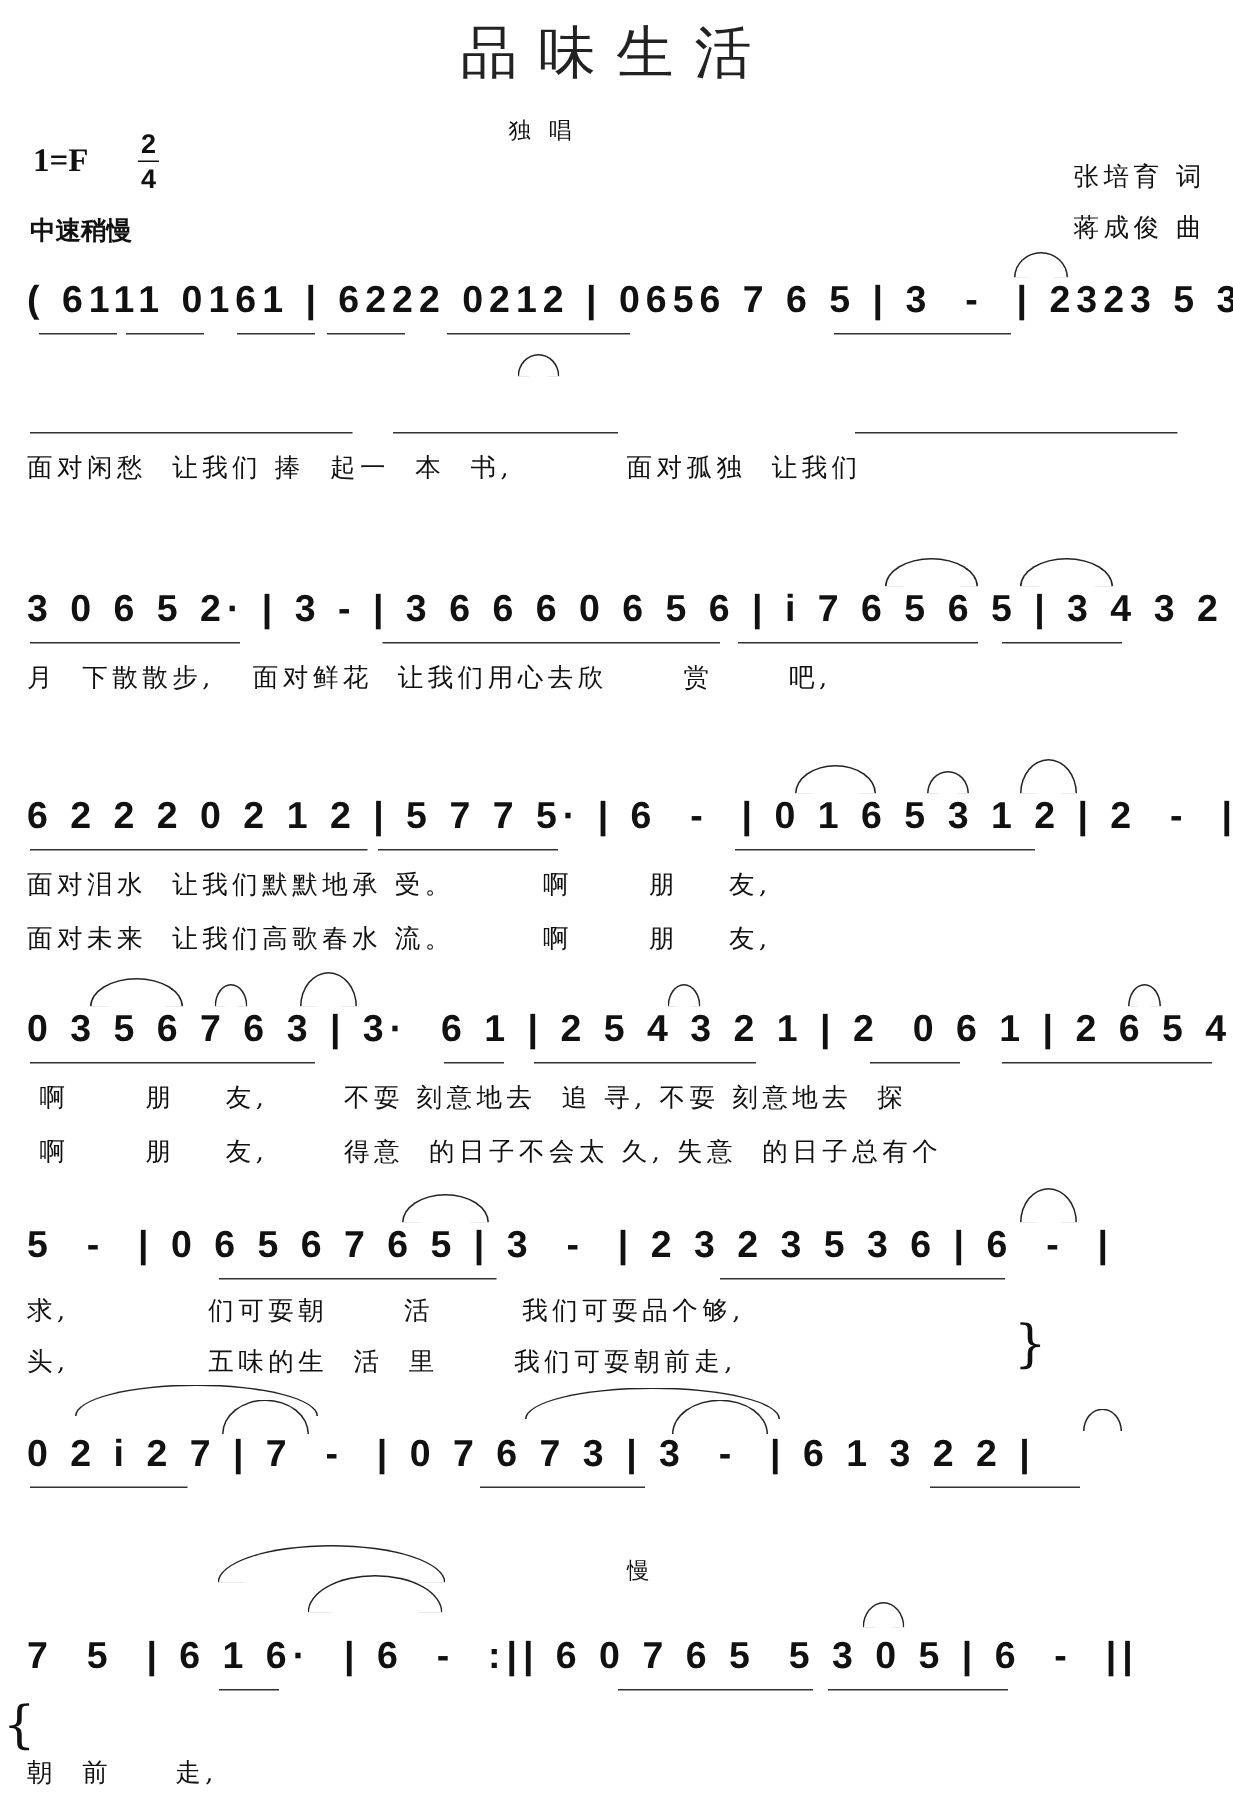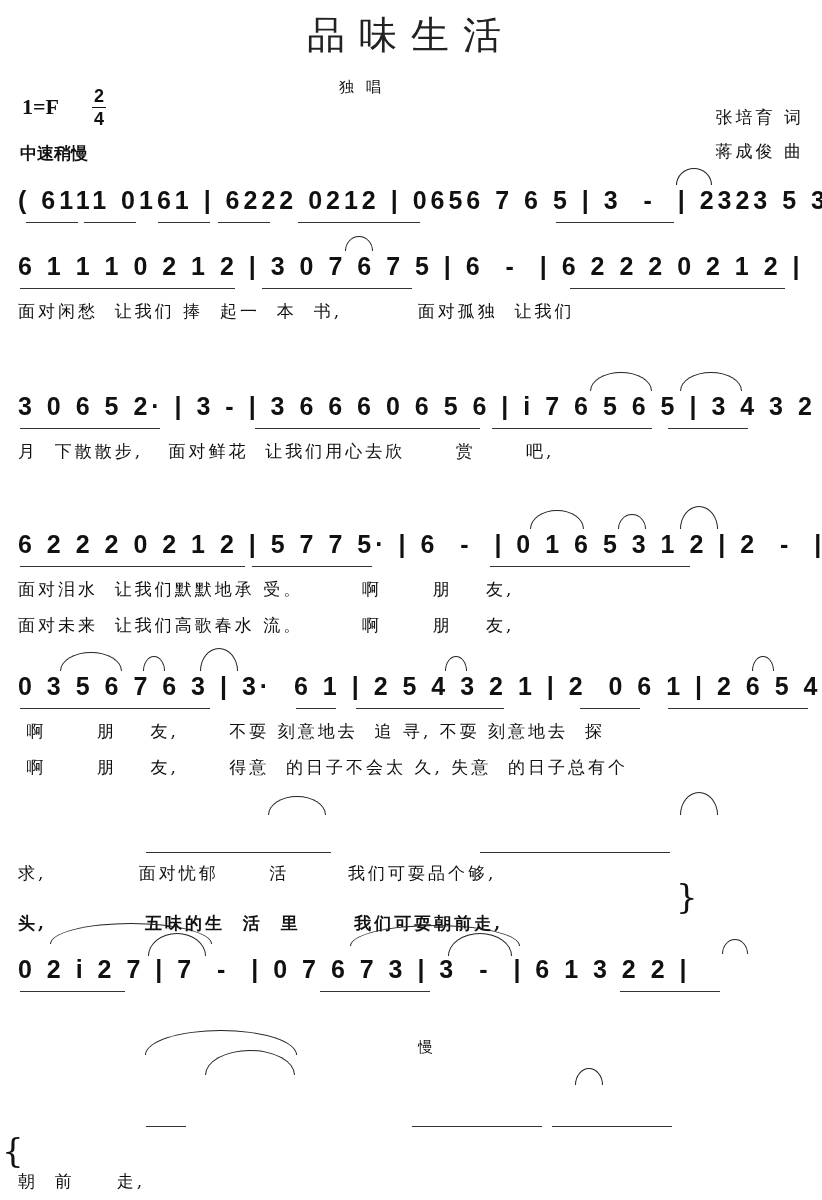--- a/index.html
+++ b/index.html
@@ -40,21 +40,20 @@
   <div class="ul" style="left:26px;width:52px;top:36px;"></div>
   <div class="ul" style="left:84px;width:52px;top:36px;"></div>
   <div class="ul" style="left:158px;width:52px;top:36px;"></div>
   <div class="ul" style="left:218px;width:52px;top:36px;"></div>
   <div class="ul" style="left:298px;width:122px;top:36px;"></div>
   <div class="ul" style="left:556px;width:118px;top:36px;"></div>
   <div class="slur" style="left:676px;top:-18px;width:34px;height:16px;"></div>
 </div>
 
 <div class="abs staff" style="top:252px;">
-  <div class="notes">6 1 1 1 0 2 1 2 | 3 0 7 6 7 5 | 6  -  | 6 2 2 2 0 2 1 2 |</div>
   <div class="ul" style="left:20px;width:215px;top:36px;"></div>
   <div class="ul" style="left:262px;width:150px;top:36px;"></div>
   <div class="ul" style="left:570px;width:215px;top:36px;"></div>
   <div class="slur" style="left:345px;top:-16px;width:26px;height:14px;"></div>
   <div class="lyric" style="top:48px;">面对闲愁  让我们 捧  起一  本  书,         面对孤独  让我们</div>
 </div>
 
 <div class="abs staff" style="top:392px;">
   <div class="notes">3 0 6 5 2· | 3 - | 3 6 6 6 0 6 5 6 | i 7 6 5 6 5 | 3 4 3 2 |</div>
   <div class="ul" style="left:20px;width:140px;top:36px;"></div>
@@ -88,43 +87,45 @@
   <div class="slur" style="left:60px;top:-20px;width:60px;height:18px;"></div>
   <div class="slur" style="left:143px;top:-16px;width:20px;height:14px;"></div>
   <div class="slur" style="left:200px;top:-24px;width:36px;height:22px;"></div>
   <div class="slur" style="left:445px;top:-16px;width:20px;height:14px;"></div>
   <div class="slur" style="left:752px;top:-16px;width:20px;height:14px;"></div>
   <div class="lyric" style="top:48px;"> 啊      朋    友,      不耍 刻意地去  追 寻, 不耍 刻意地去  探</div>
   <div class="lyric" style="top:84px;"> 啊      朋    友,      得意  的日子不会太 久, 失意  的日子总有个</div>
 </div>
 
 <div class="abs staff" style="top:816px;">
+  <div class="notes">5  -  | 0 6 5 6 7 6 5 | 3  -  | 2 3 2 3 5 3 6 | 6  -  |</div>
   <div class="ul" style="left:146px;width:185px;top:36px;"></div>
   <div class="ul" style="left:480px;width:190px;top:36px;"></div>
   <div class="slur" style="left:268px;top:-20px;width:56px;height:18px;"></div>
   <div class="slur" style="left:680px;top:-24px;width:36px;height:22px;"></div>
-  <div class="lyric" style="top:46px;">求,           面对忧郁      活       我们可耍品个够,</div>
-  <div class="lyric" style="top:96px;font-weight:bold;">头,           五味的生  活  里      我们可耍朝前走,</div>
+  <div class="lyric" style="top:46px;">求,           们可耍朝      活       我们可耍品个够,</div>
+  <div class="lyric" style="top:80px;">头,           五味的生  活  里      我们可耍朝前走,</div>
   <div class="brace" style="left:676px;top:60px;">}</div>
 </div>
 
 <div class="abs staff" style="top:955px;">
   <div class="notes">0 2 i 2 7 | 7  -  | 0 7 6 7 3 | 3  -  | 6 1 3 2 2 |</div>
   <div class="ul" style="left:20px;width:105px;top:36px;"></div>
   <div class="ul" style="left:320px;width:110px;top:36px;"></div>
   <div class="ul" style="left:620px;width:100px;top:36px;"></div>
   <div class="slur" style="left:50px;top:-32px;width:160px;height:20px;"></div>
   <div class="slur" style="left:148px;top:-22px;width:56px;height:22px;"></div>
   <div class="slur" style="left:350px;top:-30px;width:168px;height:20px;"></div>
   <div class="slur" style="left:448px;top:-22px;width:62px;height:22px;"></div>
   <div class="slur" style="left:722px;top:-16px;width:24px;height:14px;"></div>
 </div>
 
 <div class="abs staff" style="top:1090px;">
   <div class="abs small" style="left:418px;top:-52px;">慢</div>
+  <div class="notes">7  5  | 6 1 6·  | 6  -  :|| 6 0 7 6 5  5 3 0 5 | 6  -  ||</div>
   <div class="ul" style="left:146px;width:40px;top:36px;"></div>
   <div class="ul" style="left:412px;width:130px;top:36px;"></div>
   <div class="ul" style="left:552px;width:120px;top:36px;"></div>
   <div class="slur" style="left:145px;top:-60px;width:150px;height:24px;"></div>
   <div class="slur" style="left:205px;top:-40px;width:88px;height:24px;"></div>
   <div class="slur" style="left:575px;top:-22px;width:26px;height:16px;"></div>
   <div class="lyric" style="top:80px;">朝  前     走,</div>
   <div class="brace" style="left:2px;top:40px;">{</div>
 </div>
 

